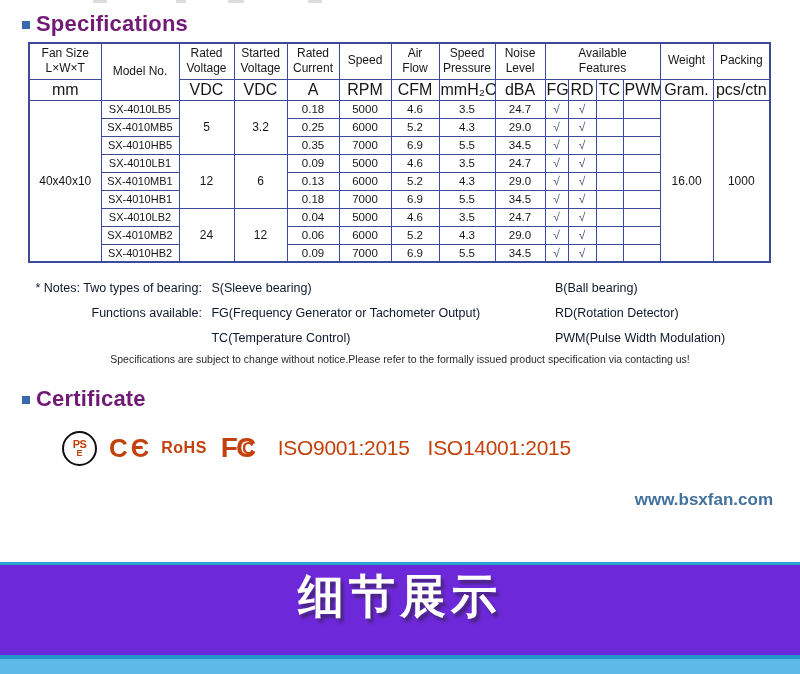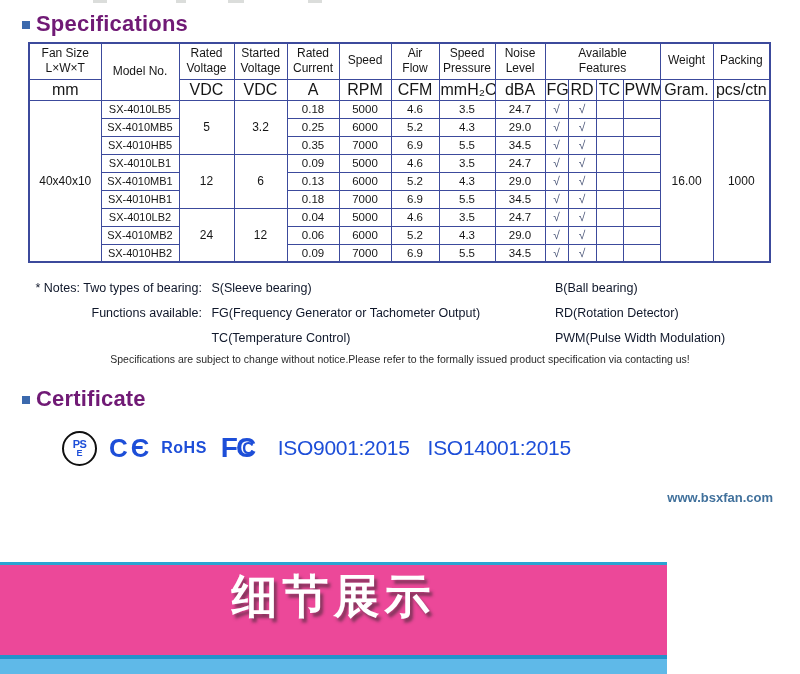--- a/index.html
+++ b/index.html
@@ -32,42 +32,42 @@
   
   .notes { position:absolute; left:12px; top:276px; font-size:12.5px; color:#0f172a; }
   .note-line { line-height:25px; white-space:nowrap; }
   .nl-a { display:inline-block; width:190px; text-align:right; }
   .nl-b { display:inline-block; width:340px; margin-left:6px; }
   .nl-c { display:inline-block; }
   .disclaimer { position:absolute; left:0; top:353px; width:100%; text-align:center;
     font-size:10.5px; color:#2a2a2a; }
 
   
-  .cert-row { position:absolute; left:62px; top:428px; height:40px; display:flex; align-items:center; color:#1d4ed8; }
+  .cert-row { position:absolute; left:62px; top:428px; height:40px; display:flex; align-items:center; color:#c2410c; }
   .pse-mark { width:35px; height:35px; border:2.5px solid #101010; border-radius:50%;
     display:flex; flex-direction:column; align-items:center; justify-content:center; line-height:1; }
   .pse-mark .pse-top { font-size:11px; font-weight:bold; letter-spacing:-.5px; }
   .pse-mark .pse-bottom { font-size:9px; font-weight:bold; margin-top:-1px; }
   .ce-mark { font-size:26px; font-weight:bold; letter-spacing:3px; margin-left:12px; }
   .rohs-mark { font-size:16px; font-weight:bold; letter-spacing:.5px; margin-left:9px; }
   .fcc-mark { display:flex; align-items:center; margin-left:14px; }
   .fcc-f, .fcc-cbig { font-size:28px; font-weight:bold; }
   .fcc-cbig { margin-left:-2px; }
   .fcc-csmall { font-size:16px; font-weight:bold; margin-left:-14px; margin-top:1px; }
   .iso-text { font-size:21px; font-weight:normal; letter-spacing:-.3px; }
   .iso-1 { margin-left:24px; }
   .iso-2 { margin-left:18px; }
 
   
-  .website { position:absolute; right:27px; top:490px; font-size:13px; font-weight:bold;
+  .website { position:absolute; right:27px; top:490px; font-size:17px; font-weight:bold;
     color:#41719c; text-decoration:none; }
 
   
-  .banner { position:absolute; left:0; top:562px; width:667px; height:112px;
-    background:#ec4899; text-align:center; }
+  .banner { position:absolute; left:0; top:562px; width:800px; height:112px;
+    background:#6d28d9; text-align:center; }
   .banner::before { content:""; position:absolute; left:0; top:0; width:100%; height:3px;
     background:#2ba4d2; }
   .banner-cn { position:relative; margin-top:9px; font-size:46px; font-weight:bold; color:#ffffff;
     letter-spacing:5px; line-height:1.1; text-shadow:3px 4px 3px rgba(35,35,35,.5); }
   .banner-en { position:relative; font-size:25px; color:#ffffff; margin-top:1px;
     text-shadow:2px 2px 2px rgba(35,35,35,.45); }
   .banner-divider { position:absolute; left:0; bottom:15px; width:100%; height:4px; background:#2492cb; }
   .banner-strip { position:absolute; left:0; bottom:0; width:100%; height:15px; background:#5fb9e8; }
 </style>
 </head>

